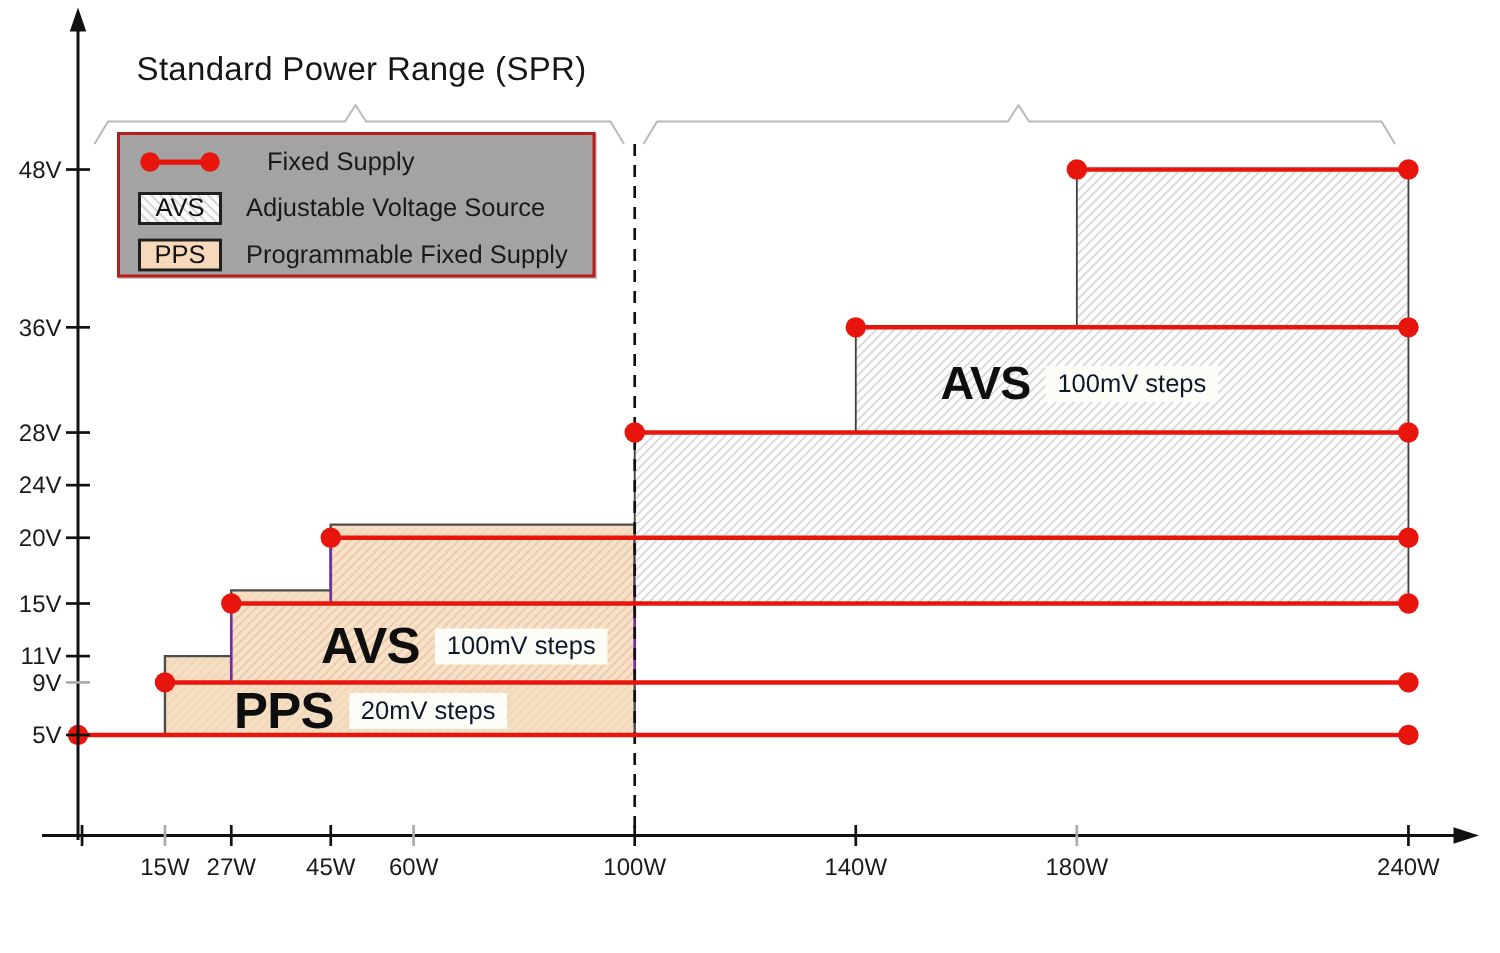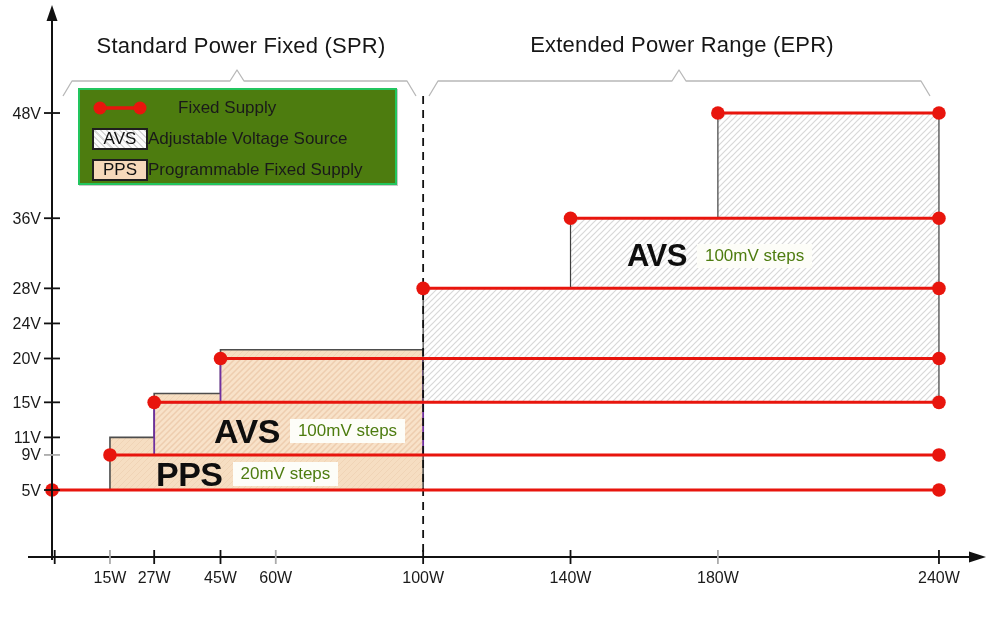--- a/index.html
+++ b/index.html
@@ -1,35 +1,35 @@
 <!DOCTYPE html>
 <html><head>
 <meta charset="utf-8">
 <style>
   html,body{margin:0;padding:0;background:#fff;}
   .canvas{position:relative;width:1000px;height:635px;background:#ffffff;
           font-family:"Liberation Sans",sans-serif;overflow:hidden;}
   #chart-svg{position:absolute;left:0;top:0;}
   .range-title{position:absolute;transform:translateX(-50%);font-size:22px;color:#161616;
                white-space:nowrap;letter-spacing:0.2px;}
-  .legend{position:absolute;left:78px;top:88px;width:315px;height:93px;background:#4d7c0f;
-          border:2px solid #22c55e;box-shadow:1px 1px 0 #c9c9c9;}
+  .legend{position:absolute;left:78px;top:88px;width:315px;height:93px;background:#a3a3a3;
+          border:2px solid #b91c1c;box-shadow:1px 1px 0 #c9c9c9;}
   .legend-row{display:flex;align-items:center;height:29px;padding-left:12px;margin-top:2px;}
   .legend-row:first-child{margin-top:3px;}
-  .lg-label{font-size:17px;color:#1a1a1a;white-space:nowrap;}
+  .lg-label{font-size:17px;color:#1a1a1a;margin-left:16px;white-space:nowrap;}
   .lg-label.shift{margin-left:30px;}
   .sw{width:56px;flex:0 0 56px;height:22px;box-sizing:border-box;display:flex;
       align-items:center;justify-content:center;font-size:17px;color:#111;}
   .sw-line{border:none;height:16px;}
   .sw-avs{border:2px solid #1f1f1f;
       background:repeating-linear-gradient(45deg,#fbfbfb 0 3px,#d8d8d8 3px 4.5px);}
   .sw-pps{border:2px solid #1f1f1f;background:#f6d9ba;}
   .region-label{position:absolute;display:flex;align-items:center;}
   .rl-big{font-weight:bold;color:#0e0e0e;line-height:1;letter-spacing:-0.5px;}
-  .rl-chip{background:#fdfdf8;padding:2px 8px;font-size:17px;color:#4d7c0f;
+  .rl-chip{background:#fdfdf8;padding:2px 8px;font-size:17px;color:#0f172a;
            margin-left:10px;white-space:nowrap;}
   .x-title{position:absolute;left:525px;top:591px;transform:translateX(-50%);
            font-weight:bold;font-size:21px;color:#111;white-space:nowrap;}
 </style>
 </head>
 <body>
 
 <div class="canvas">
 
   <svg id="chart-svg" width="1000" height="635">
@@ -108,22 +108,21 @@
       <line x1="44" y1="437.398" x2="60" y2="437.398" stroke="#111111" stroke-width="1.8"></line>
       <text x="41" y="442.898" text-anchor="end" font-size="16" fill="#1a1a1a">11V</text>
       <line x1="44" y1="454.932" x2="60" y2="454.932" stroke="#ababab" stroke-width="1.8"></line>
       <text x="41" y="460.432" text-anchor="end" font-size="16" fill="#1a1a1a">9V</text>
       <line x1="44" y1="490" x2="60" y2="490" stroke="#111111" stroke-width="1.8"></line>
       <text x="41" y="495.5" text-anchor="end" font-size="16" fill="#1a1a1a">5V</text>
       <path d="M63,96 L72,81 L230,81 L237,70 L244,81 L407,81 L416,96" stroke="#b8b8b8" stroke-width="1.3" fill="none" stroke-linejoin="round"></path>
       <path d="M429,96 L438,81 L672,81 L679,70 L686,81 L921,81 L930,96" stroke="#b8b8b8" stroke-width="1.3" fill="none" stroke-linejoin="round"></path>
     </svg>
 
-  <div class="range-title" style="left:241px;top:33px;">Standard Power Fixed (SPR)</div>
-  <div class="range-title" style="left:682px;top:32px;">Extended Power Range (EPR)</div>
+  <div class="range-title" style="left:241px;top:33px;">Standard Power Range (SPR)</div>
 
   <div class="legend">
     <div class="legend-row">
       <span class="sw sw-line">
         <svg width="56" height="16">
           <line x1="7" y1="8" x2="49" y2="8" stroke="#e8150d" stroke-width="3.5"></line>
           <circle cx="8" cy="8" r="6.5" fill="#e8150d"></circle>
           <circle cx="48" cy="8" r="6.5" fill="#e8150d"></circle>
         </svg>
       </span>

